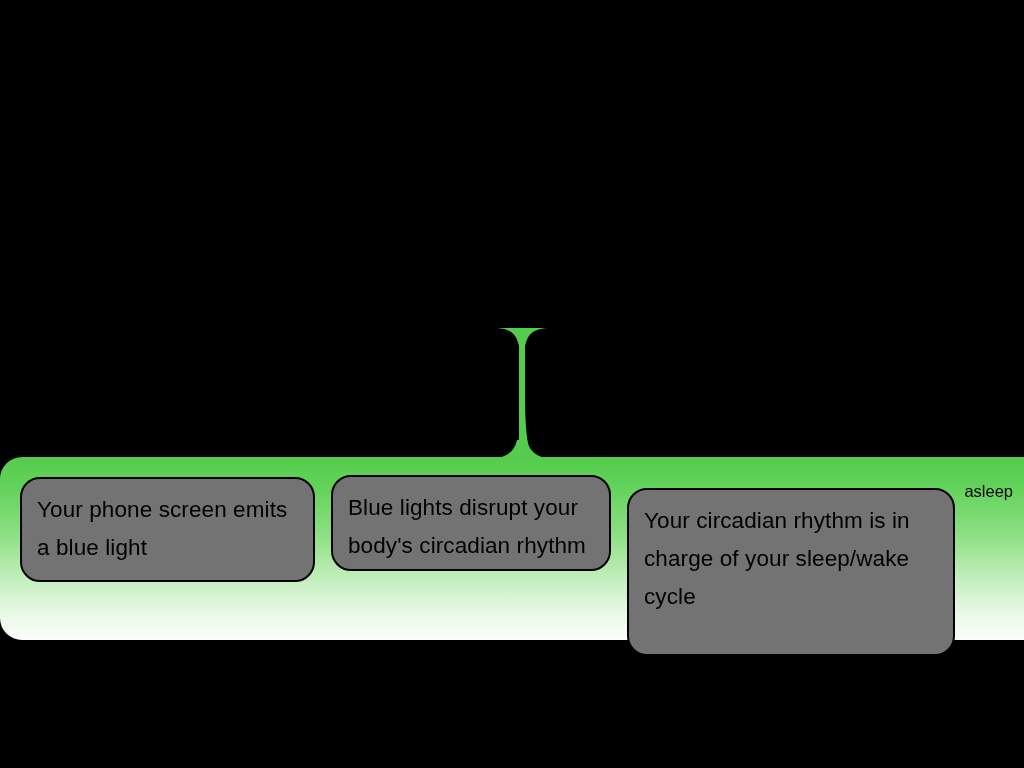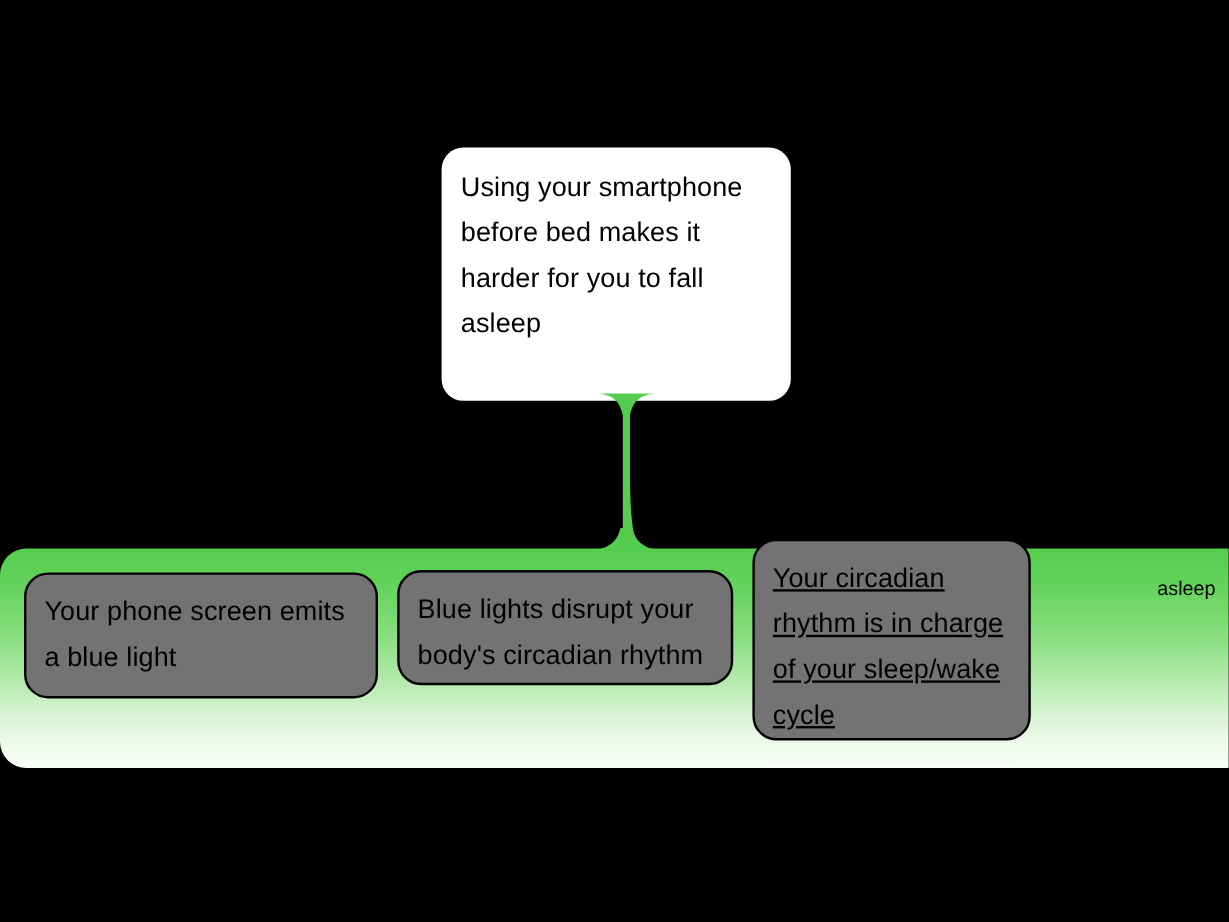--- a/index.html
+++ b/index.html
@@ -86,30 +86,27 @@
   .reason-text {
     font-size: 22.5px;
     line-height: 38px;
     color: #000000;
     letter-spacing: 0.1px;
     white-space: pre-line;
   }
 
   #reason-0 { left: 20px;  top: 477px; width: 295px; height: 105px; }
   #reason-1 { left: 331px; top: 475px; width: 280px; height: 96px; }
-  #reason-2 { left: 627px; top: 449px; width: 232px; height: 168px; text-decoration: underline; }
+  #reason-2 { left: 627px; top: 488px; width: 328px; height: 168px; }
 </style>
 </head>
 <body>
 
 <div id="stage">
 
-  <div class="claim-node">
-    <div class="claim-text">Using your smartphone before bed makes it harder for you to fall asleep</div>
-  </div>
 
   <div class="connector">
     <svg width="88" height="132" viewBox="0 0 88 132" xmlns="http://www.w3.org/2000/svg">
       <path d="M19,0 L69,0
                C55,0 49,3 47,16
                C45,30 44,42 44,66
                C44,90 43,104 41,116
                C38,130 31,132 14,132
                L82,132
                C62,132 53,129 50,116

